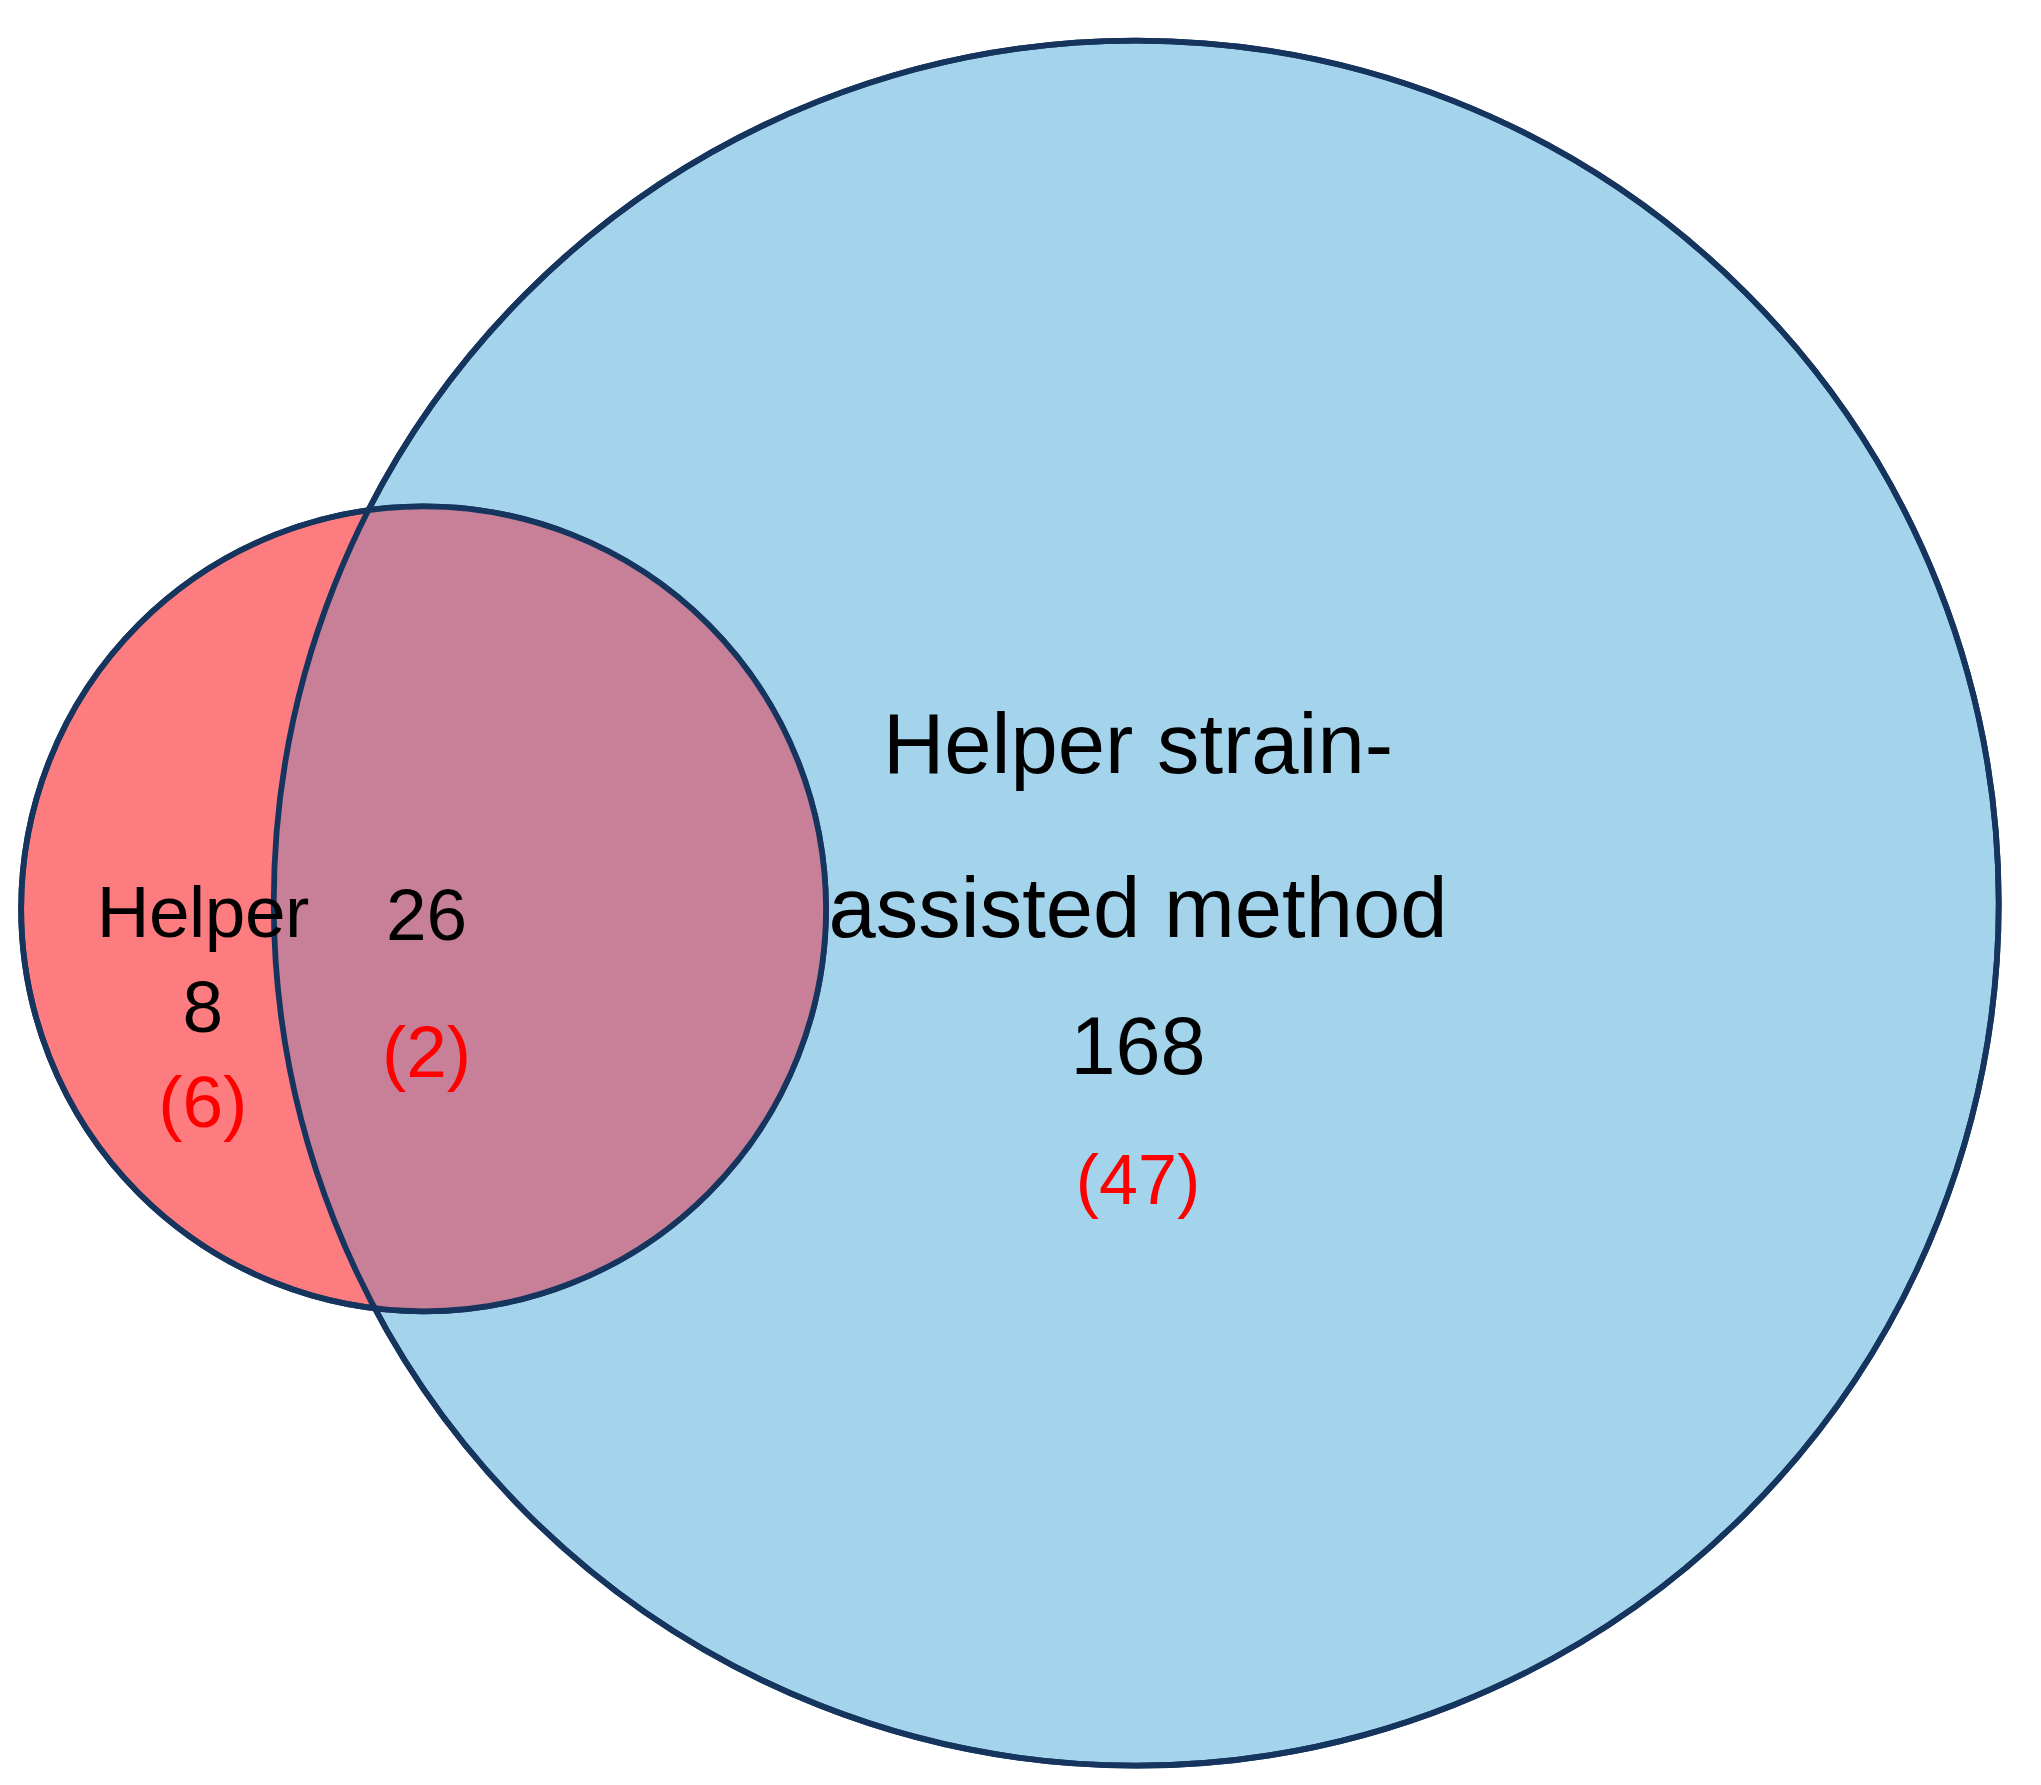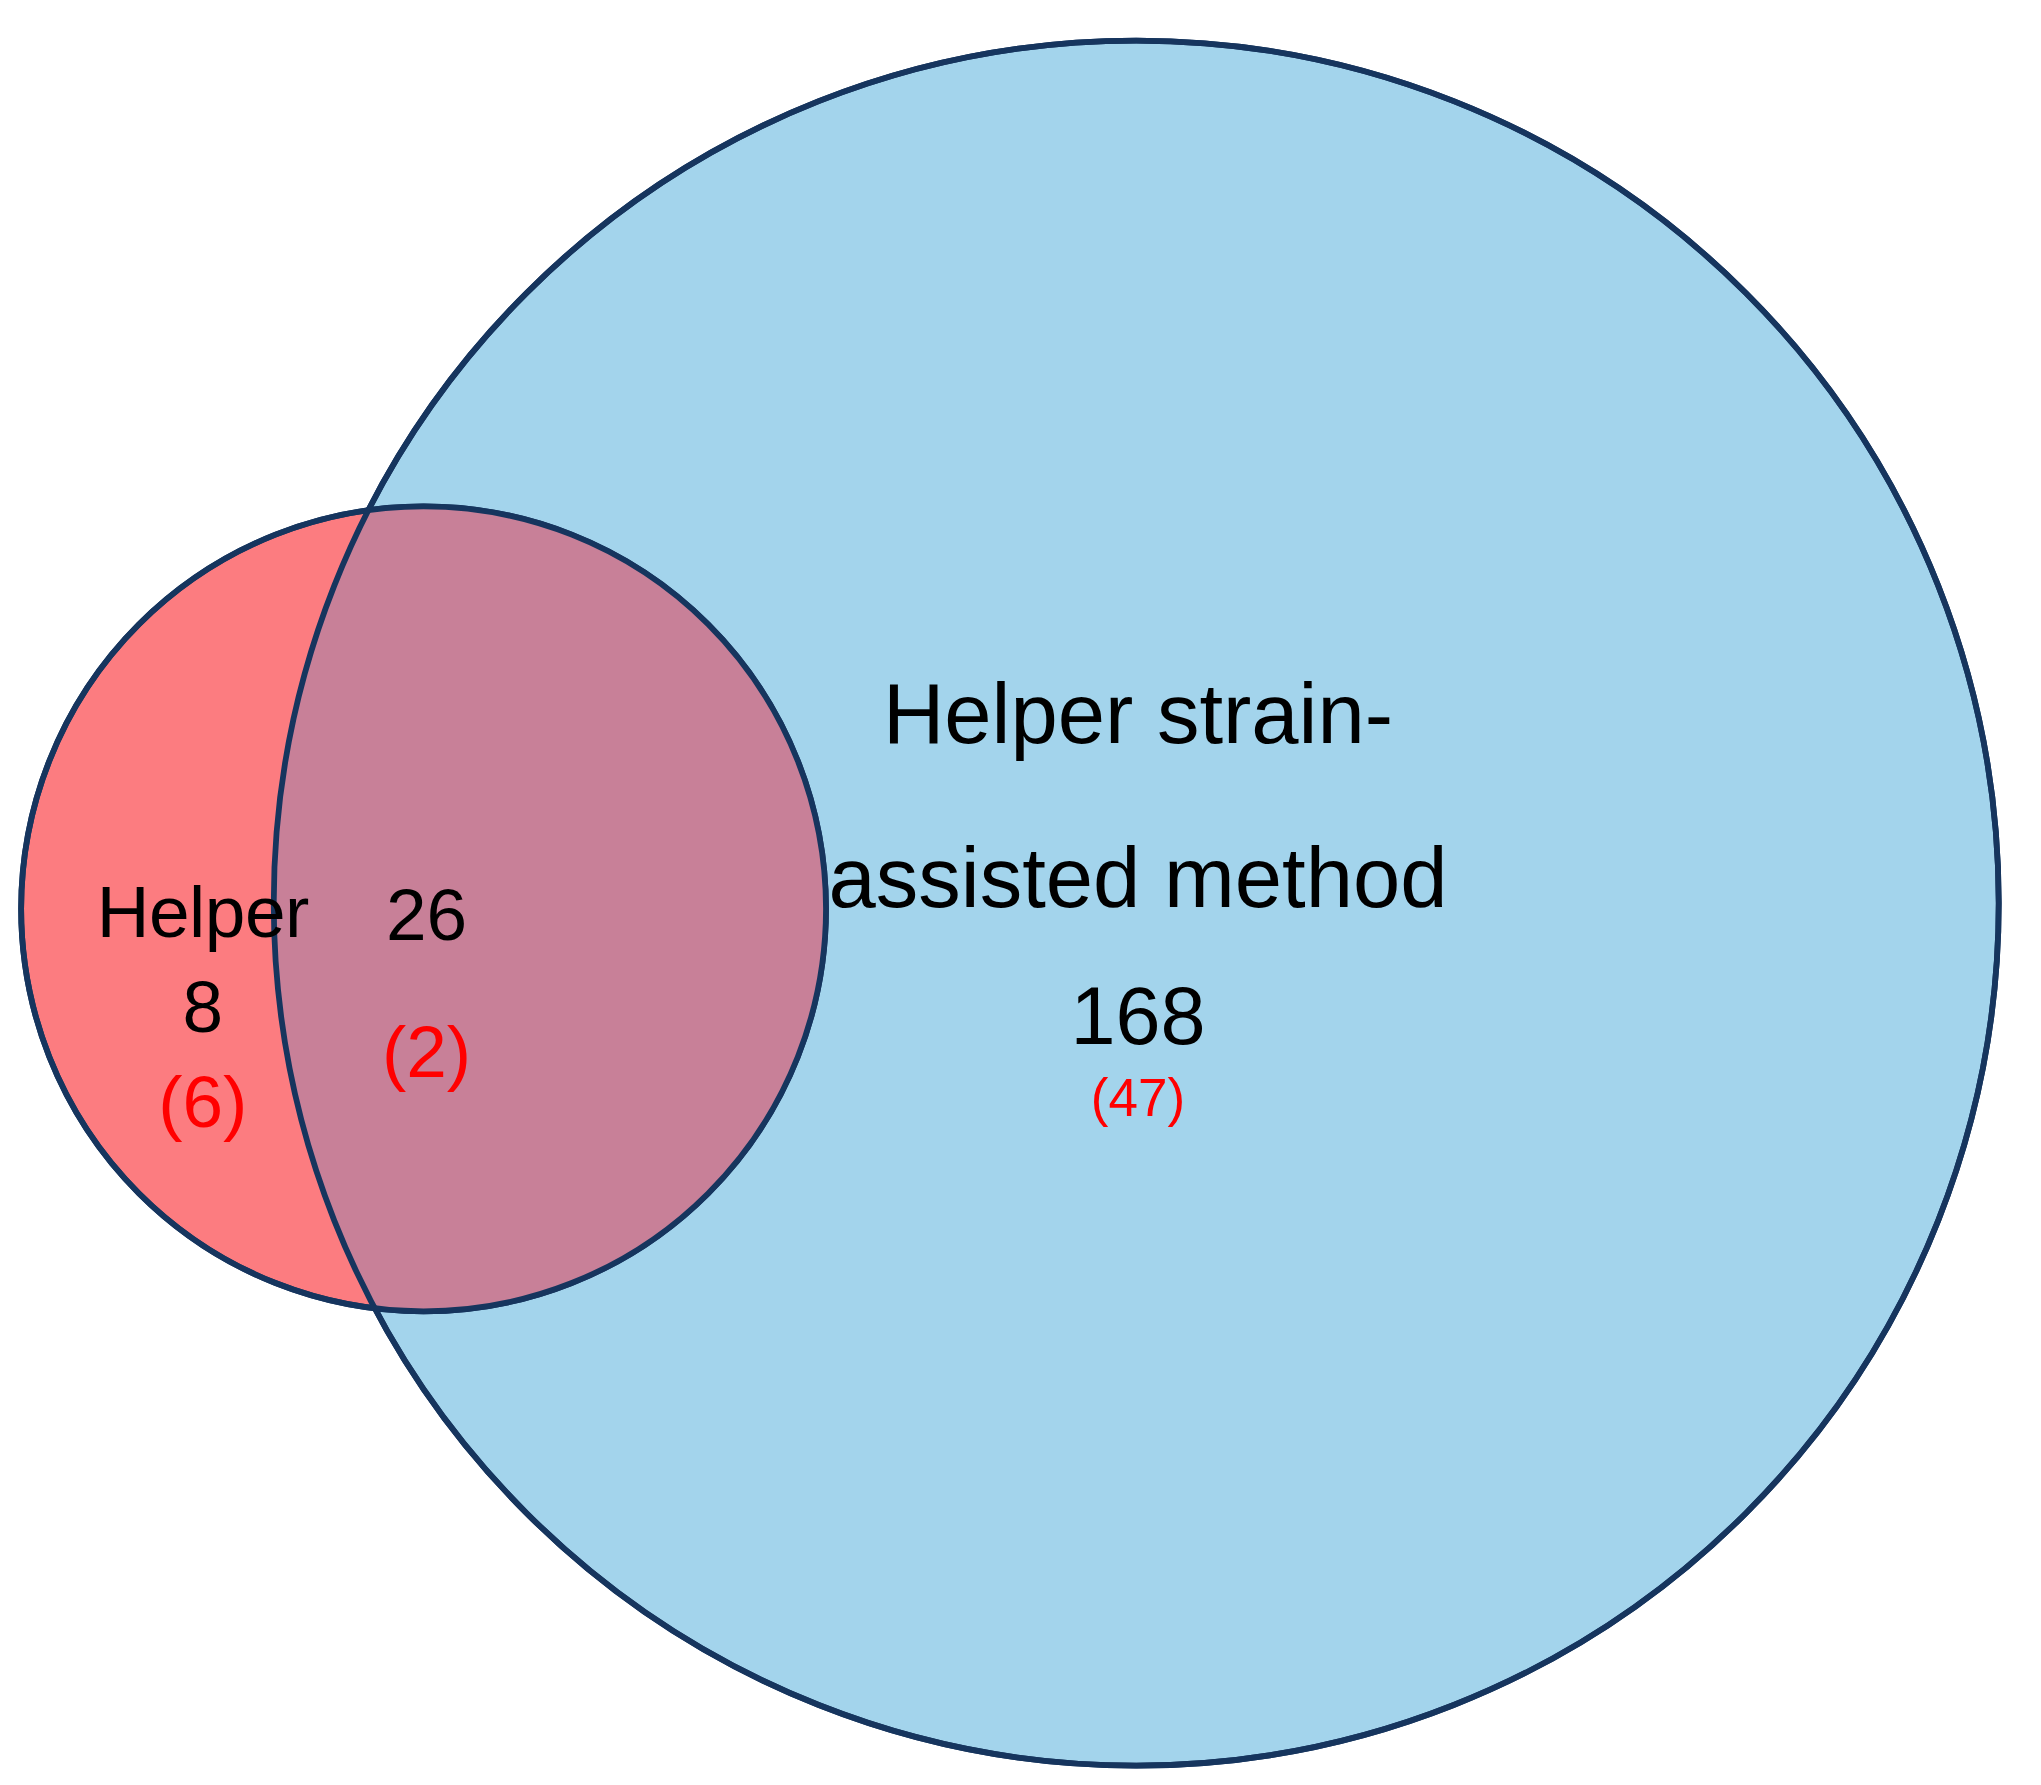--- a/index.html
+++ b/index.html
@@ -58,28 +58,28 @@
     top: 870px;
     width: 327px;
     font-size: 73px;
   }
   #intersection-group .primary-count { display: block; }
   #intersection-group .secondary-count { display: block; margin-top: 48px; }
 
   
   #helper-group {
     left: 749px;
-    top: 662px;
+    top: 692px;
     width: 778px;
     font-size: 85px;
   }
   #helper-group .set-name-line { display: block; }
   #helper-group .set-name-line + .set-name-line { margin-top: 60px; }
   #helper-group .primary-count { display: block; font-size: 81px; margin-top: 38px; }
-  #helper-group .secondary-count { display: block; font-size: 53px; }
+  #helper-group .secondary-count { display: block; font-size: 70px; margin-top: 42px; }
 </style>
 </head>
 <body>
 
 <div id="venn-root">
 
   <svg id="venn-svg" viewBox="0 0 2125 1859" aria-hidden="true">
     <defs>
       <clipPath id="clip-control">
         <circle cx="441" cy="946" r="419"></circle>

